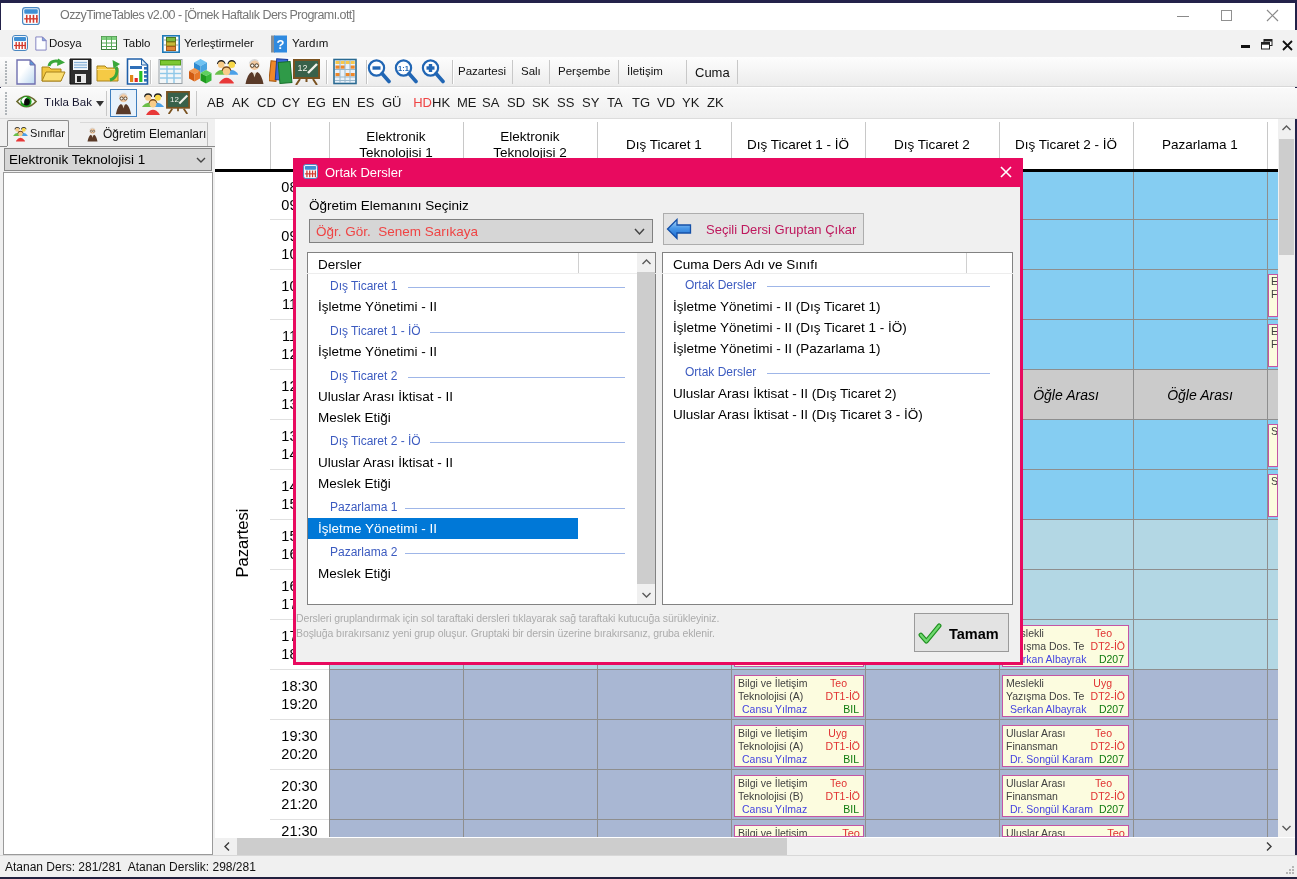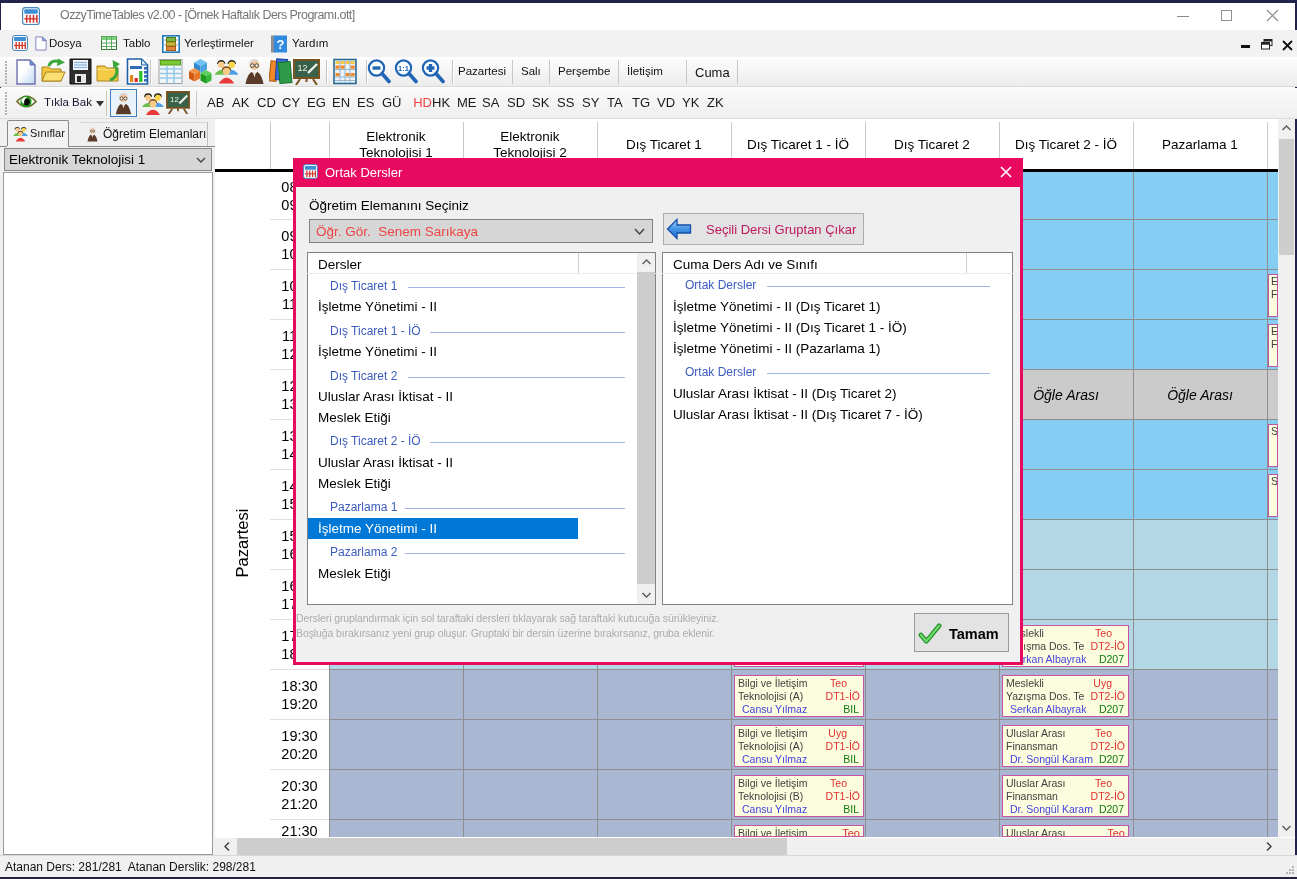--- a/index.html
+++ b/index.html
@@ -648,19 +648,19 @@
 <div class="a" style="left:662px;top:273px;width:351px;height:1px;background:#ededed"></div>
 <div class="a" style="left:673px;top:257px;font-size:13.5px;color:#000">Cuma Ders Adı ve Sınıfı</div>
 <div class="a" style="left:685px;top:278px;font-size:12px;color:#3c5bc0;white-space:nowrap">Ortak Dersler</div>
 <div class="a" style="left:767px;top:286px;width:223px;height:1px;background:#9fb6e8"></div>
 <div class="a" style="left:673px;top:299px;font-size:13.5px;color:#000;white-space:nowrap">İşletme Yönetimi - II (Dış Ticaret 1)</div>
 <div class="a" style="left:673px;top:320px;font-size:13.5px;color:#000;white-space:nowrap">İşletme Yönetimi - II (Dış Ticaret 1 - İÖ)</div>
 <div class="a" style="left:673px;top:341px;font-size:13.5px;color:#000;white-space:nowrap">İşletme Yönetimi - II (Pazarlama 1)</div>
 <div class="a" style="left:685px;top:365px;font-size:12px;color:#3c5bc0;white-space:nowrap">Ortak Dersler</div>
 <div class="a" style="left:767px;top:373px;width:223px;height:1px;background:#9fb6e8"></div>
 <div class="a" style="left:673px;top:386px;font-size:13.5px;color:#000;white-space:nowrap">Uluslar Arası İktisat - II (Dış Ticaret 2)</div>
-<div class="a" style="left:673px;top:407px;font-size:13.5px;color:#000;white-space:nowrap">Uluslar Arası İktisat - II (Dış Ticaret 7 - İÖ)</div>
+<div class="a" style="left:673px;top:407px;font-size:13.5px;color:#000;white-space:nowrap">Uluslar Arası İktisat - II (Dış Ticaret 3 - İÖ)</div>
 <div class="a" style="left:296px;top:611px;font-size:10.5px;letter-spacing:-0.1px;color:#ababab;line-height:15px">Dersleri gruplandırmak için sol taraftaki dersleri tıklayarak sağ taraftaki kutucuğa sürükleyiniz.<br>Boşluğa bırakırsanız yeni grup oluşur. Gruptaki bir dersin üzerine bırakırsanız, gruba eklenir.</div>
 <div class="a" style="left:914px;top:613px;width:95px;height:39px;background:#e3e3e3;border:1px solid #9a9a9a"></div>
 <svg class="a" style="left:917px;top:623px" width="26" height="22" viewBox="0 0 26 24">
     <path d="M3 13 L9 20 L23 3" fill="none" stroke="#1f8f1f" stroke-width="5" stroke-linecap="round" stroke-linejoin="round"></path>
     <path d="M3 13 L9 20 L23 3" fill="none" stroke="#6fd86f" stroke-width="2.5" stroke-linecap="round" stroke-linejoin="round"></path>
   </svg>
 <div class="a" style="left:949px;top:626px;font-size:14.5px;font-weight:bold;color:#000">Tamam</div>
 </body></html>

